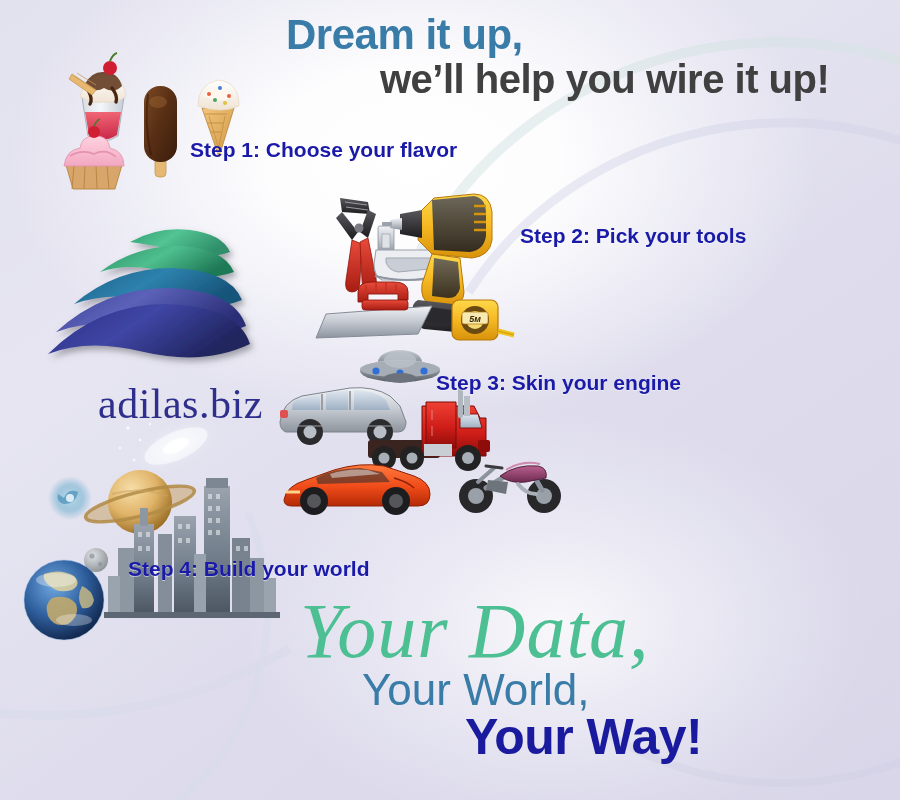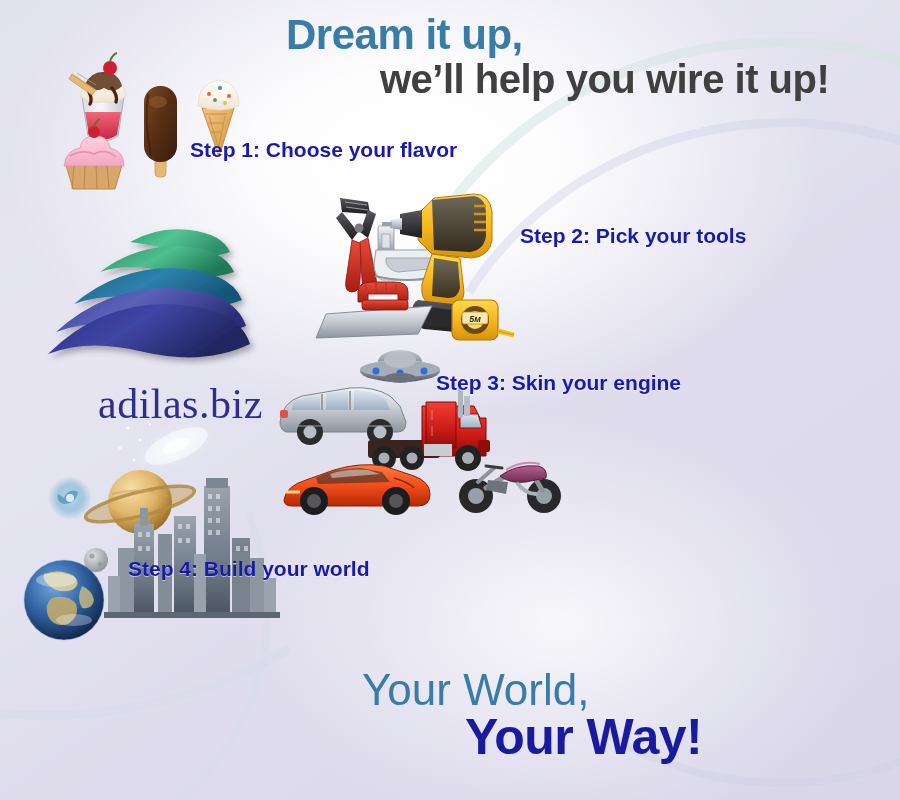--- a/index.html
+++ b/index.html
@@ -594,16 +594,17 @@
         <path d="M92 22 Q120 6 152 10 Q184 14 192 32 Q170 40 142 32 Q112 24 92 22 Z" fill="url(#waveGreen)"></path>
         <path d="M62 52 Q96 26 140 26 Q186 28 196 52 Q168 62 128 52 Q92 42 62 52 Z" fill="url(#waveGreen2)"></path>
         <path d="M36 84 Q78 48 134 48 Q192 50 204 80 Q170 94 122 82 Q74 70 36 84 Z" fill="url(#waveTeal)"></path>
         <path d="M18 112 Q66 68 130 68 Q196 70 208 106 Q168 124 114 110 Q60 96 18 112 Z" fill="url(#waveBlue)"></path>
         <path d="M10 134 Q60 84 128 84 Q200 86 212 124 Q166 146 106 132 Q50 118 10 134 Z" fill="url(#waveIndigo)"></path>
       </g>
     </svg>
     <div class="logo-word">adilas.biz</div>
   </div>
 
+  <div class="tagline tag-data">Your Data,</div>
   <div class="tagline tag-way">Your Way!</div>
   <div class="tagline tag-world">Your World,</div>
 
 </div>
 
 </body></html>

